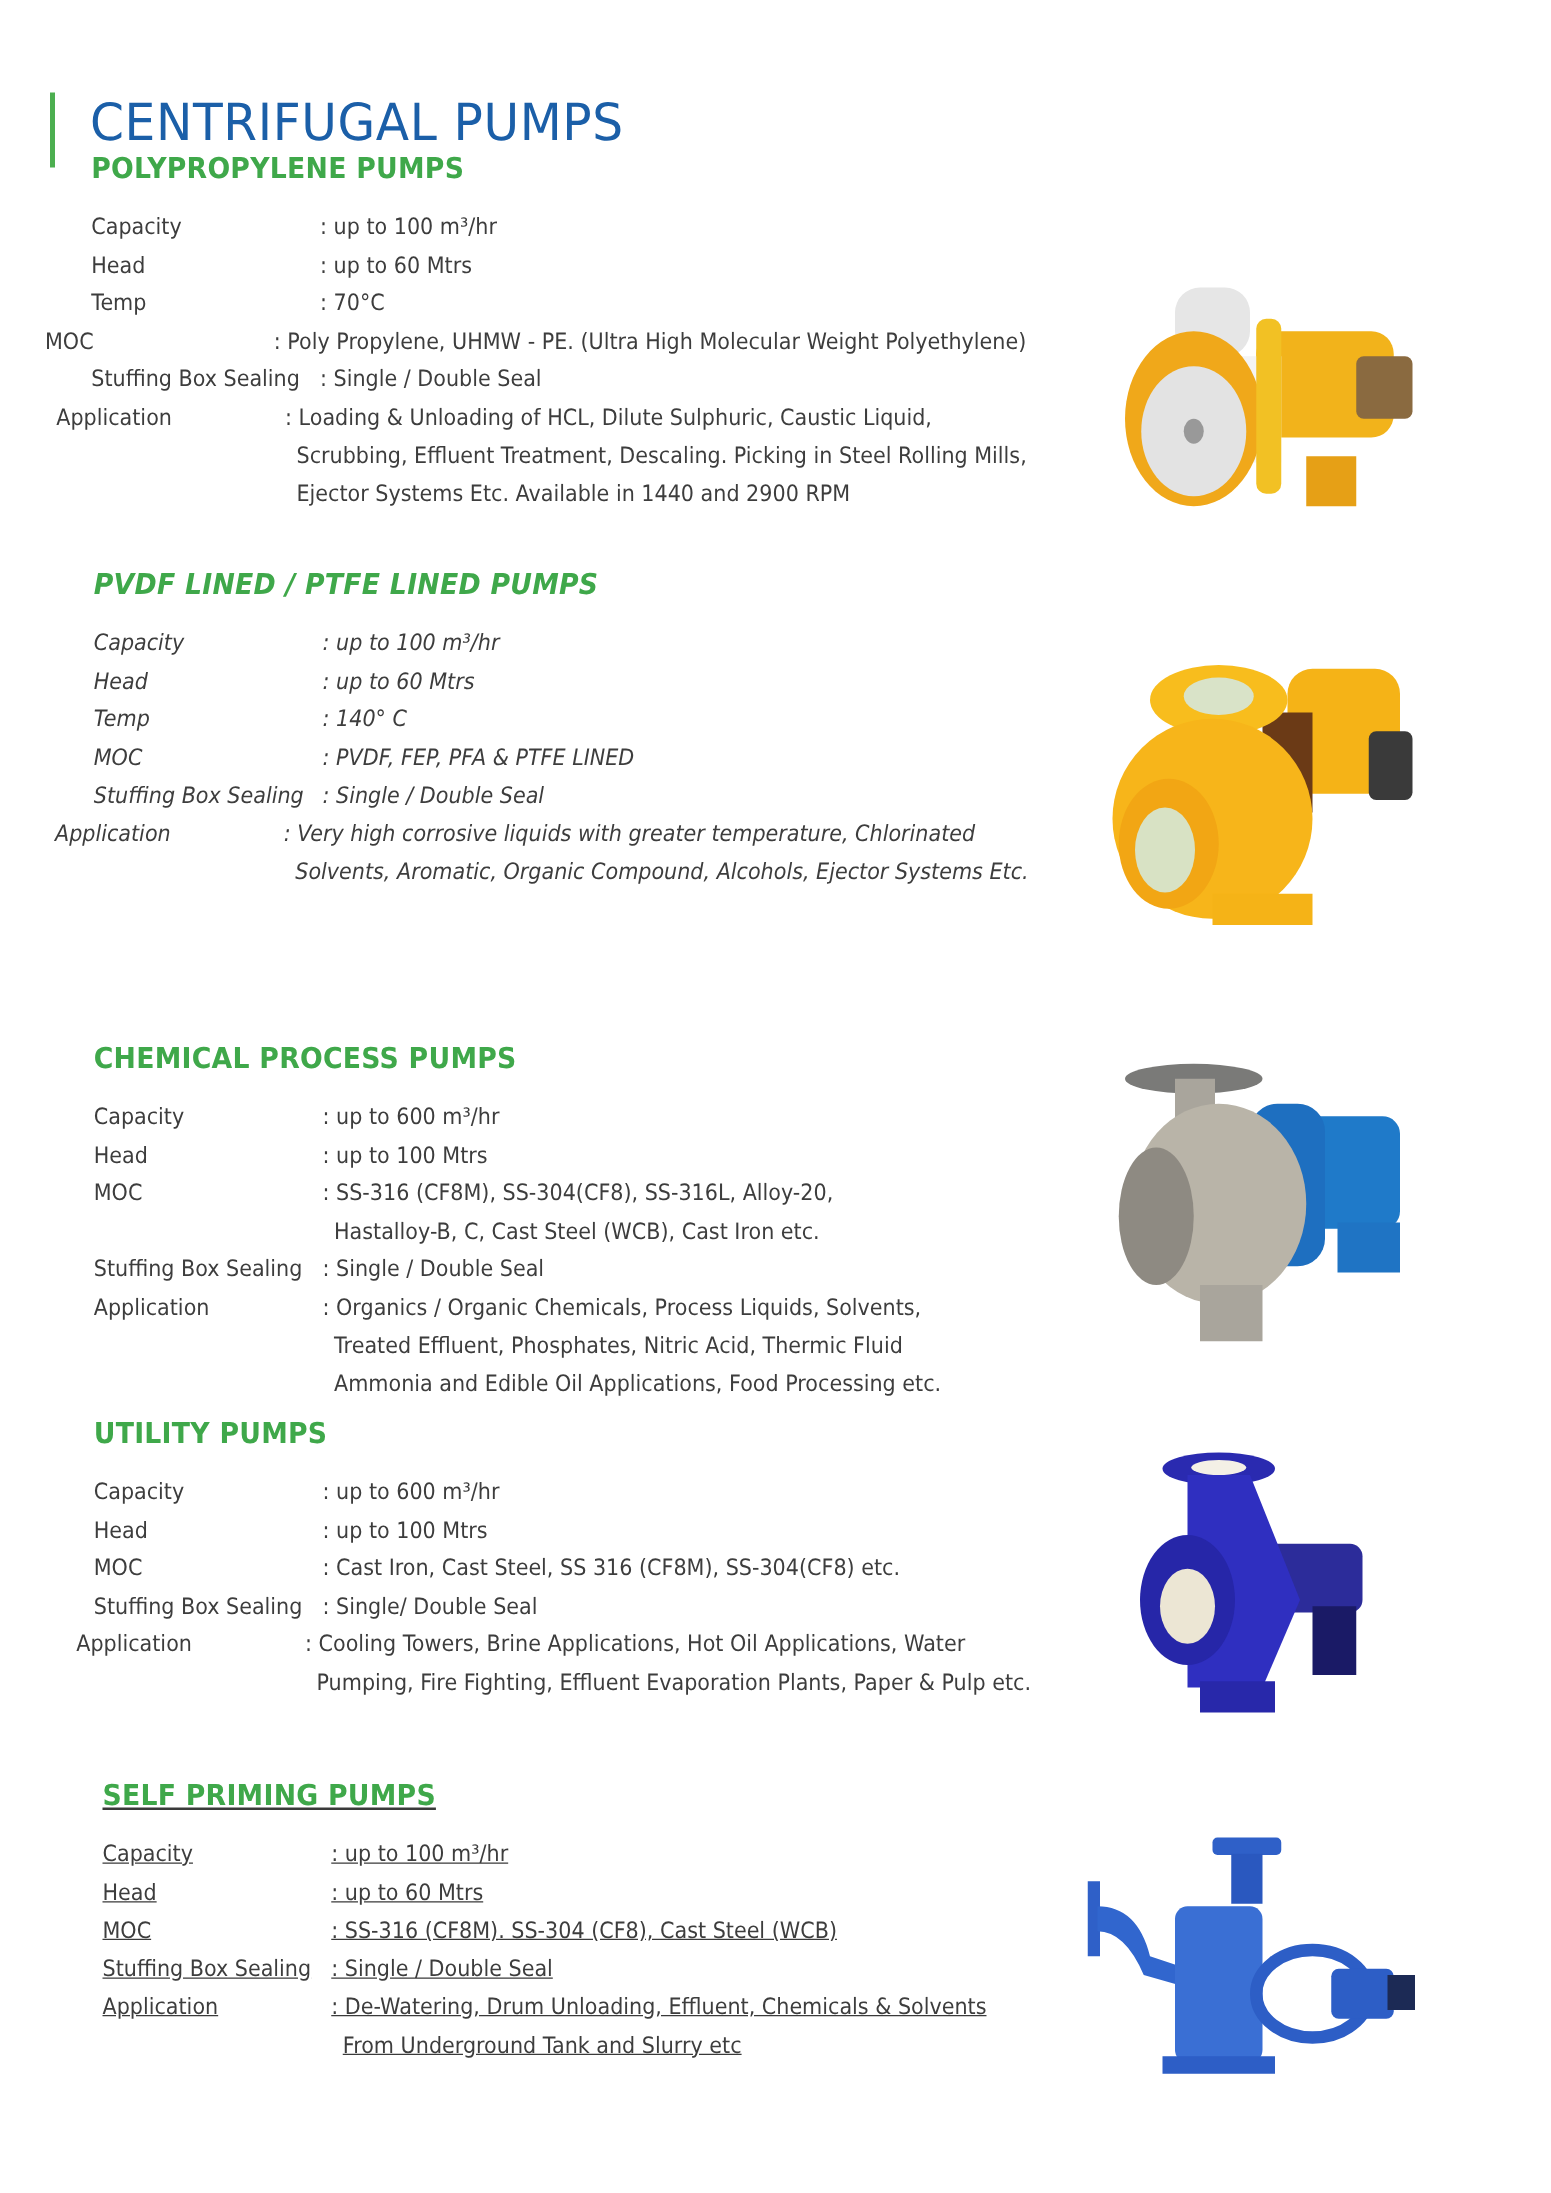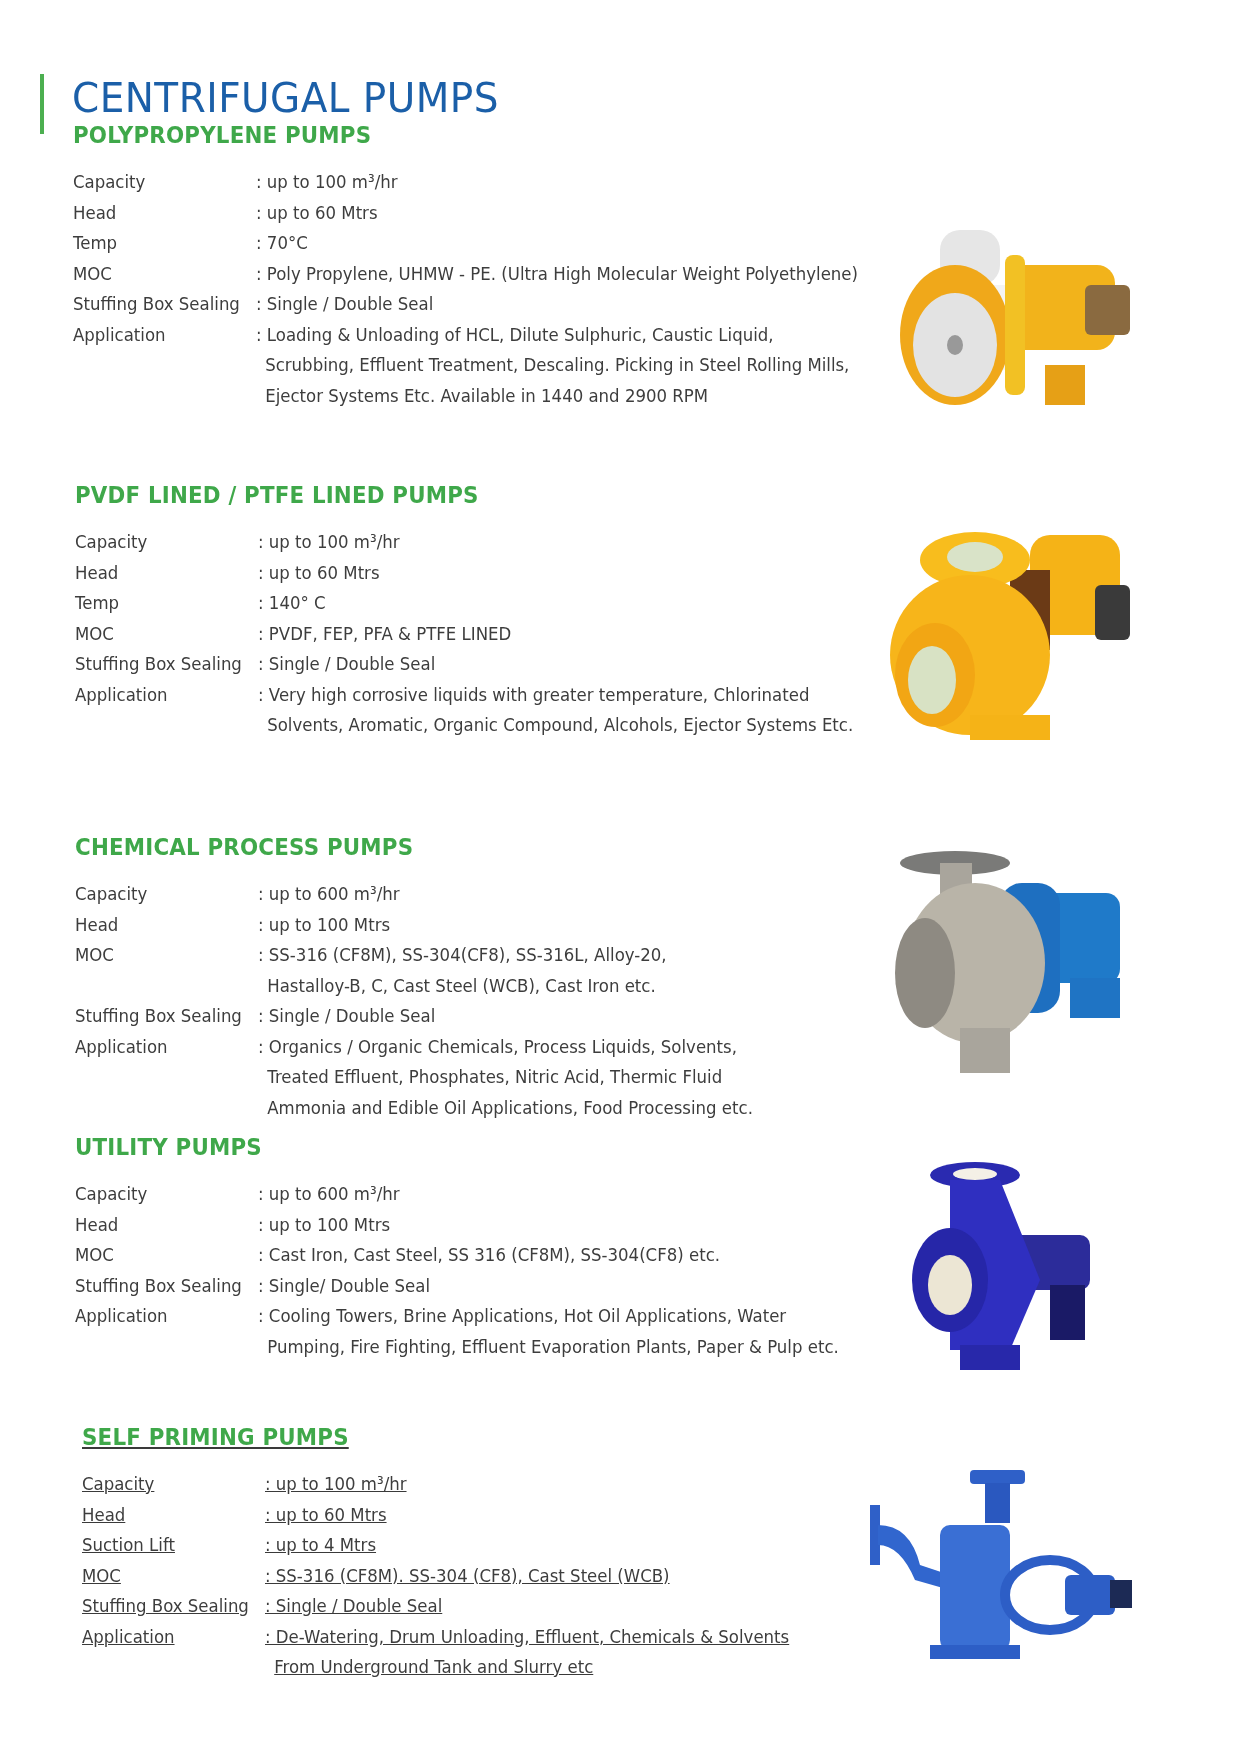--- a/index.html
+++ b/index.html
@@ -14,21 +14,21 @@
     font-size: 41px; letter-spacing: 0.5px; color: #1b5fa8; line-height: 1;
     transform: scaleX(0.95); transform-origin: left center;
   }
   .section { position: absolute; left: 73px; width: 800px; }
   .section h2 {
     margin: 0; font-family: "DejaVu Sans", sans-serif; font-weight: bold;
     font-size: 23px; color: #3fa84a; letter-spacing: 0.2px; line-height: 1;
     transform: scaleX(0.93); transform-origin: left center;
   }
   .specs { margin-top: 20px; }
-  .spec-row { display: flex; font-size: 18px; line-height: 30.5px; color: #3d3d3d; }
+  .spec-row { display: flex; font-size: 18px; line-height: 30.5px; color: #3d3d3d; justify-content: flex-end; }
   .spec-label { width: 183px; flex: 0 0 183px; white-space: nowrap; transform: scaleX(0.92); transform-origin: left center; }
   .spec-value { flex: 1; white-space: nowrap; transform: scaleX(0.92); transform-origin: left center; }
   .spec-value .line { display: block; }
   .spec-value .line.cont { padding-left: 10px; }
   .pump-img { position: absolute; }
   .pump-img svg { display: block; }
 </style>
 </head>
 <body>
 
@@ -72,21 +72,21 @@
         <span class="spec-label">Application</span>
         <span class="spec-value">
       <span class="line">: Loading &amp; Unloading of HCL, Dilute Sulphuric, Caustic Liquid,</span>
       <span class="line cont">Scrubbing, Effluent Treatment, Descaling. Picking in Steel Rolling Mills,</span>
       <span class="line cont">Ejector Systems Etc. Available in 1440 and 2900 RPM</span>
     </span>
       </div>
   </div>
 </section>
 
-<section class="section" style="top:484px; left:75px;">
+<section class="section" style="top:457px; left:75px;font-style:italic;">
   <h2>PVDF LINED / PTFE LINED PUMPS</h2>
   <div class="specs">
     <div class="spec-row">
         <span class="spec-label">Capacity</span>
         <span class="spec-value">
           <span class="line">: up to 100 m³/hr</span>
         </span>
       </div>
     <div class="spec-row">
         <span class="spec-label">Head</span>
@@ -204,26 +204,20 @@
     <div class="spec-row">
         <span class="spec-label">Capacity</span>
         <span class="spec-value">
           <span class="line">: up to 100 m³/hr</span>
         </span>
       </div>
     <div class="spec-row">
         <span class="spec-label">Head</span>
         <span class="spec-value">
           <span class="line">: up to 60 Mtrs</span>
-        </span>
-      </div>
-    <div class="spec-row">
-        <span class="spec-label">Suction Lift</span>
-        <span class="spec-value">
-          <span class="line">: up to 4 Mtrs</span>
         </span>
       </div>
     <div class="spec-row">
         <span class="spec-label">MOC</span>
         <span class="spec-value">
           <span class="line">: SS-316 (CF8M). SS-304 (CF8), Cast Steel (WCB)</span>
         </span>
       </div>
     <div class="spec-row">
         <span class="spec-label">Stuffing Box Sealing</span>

